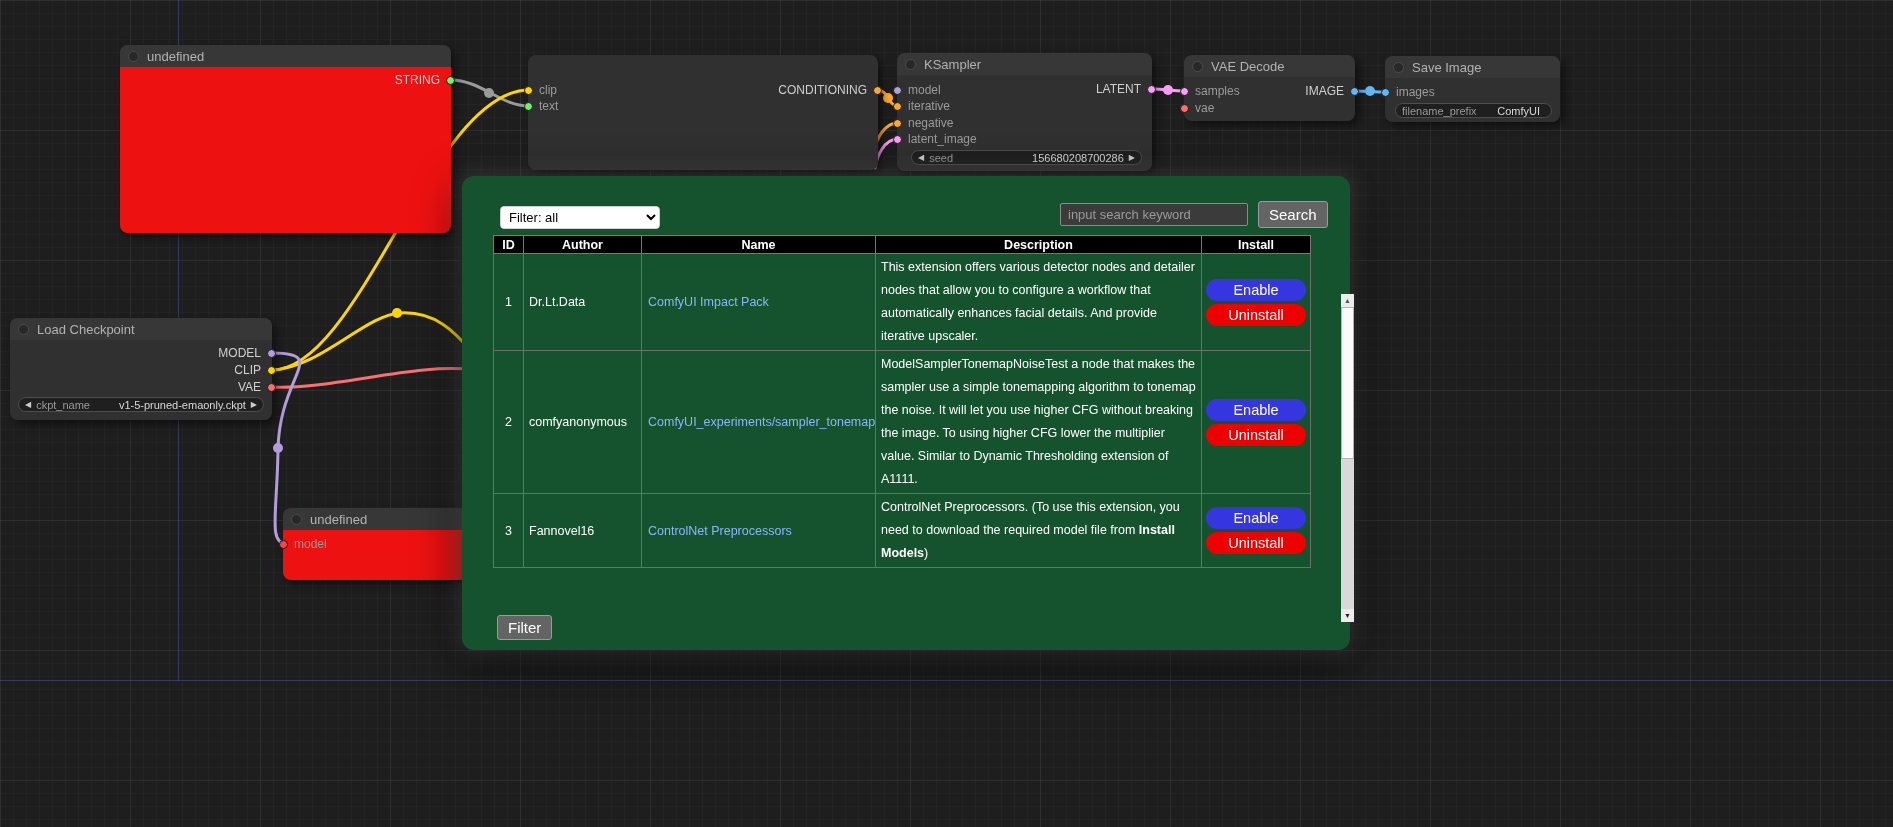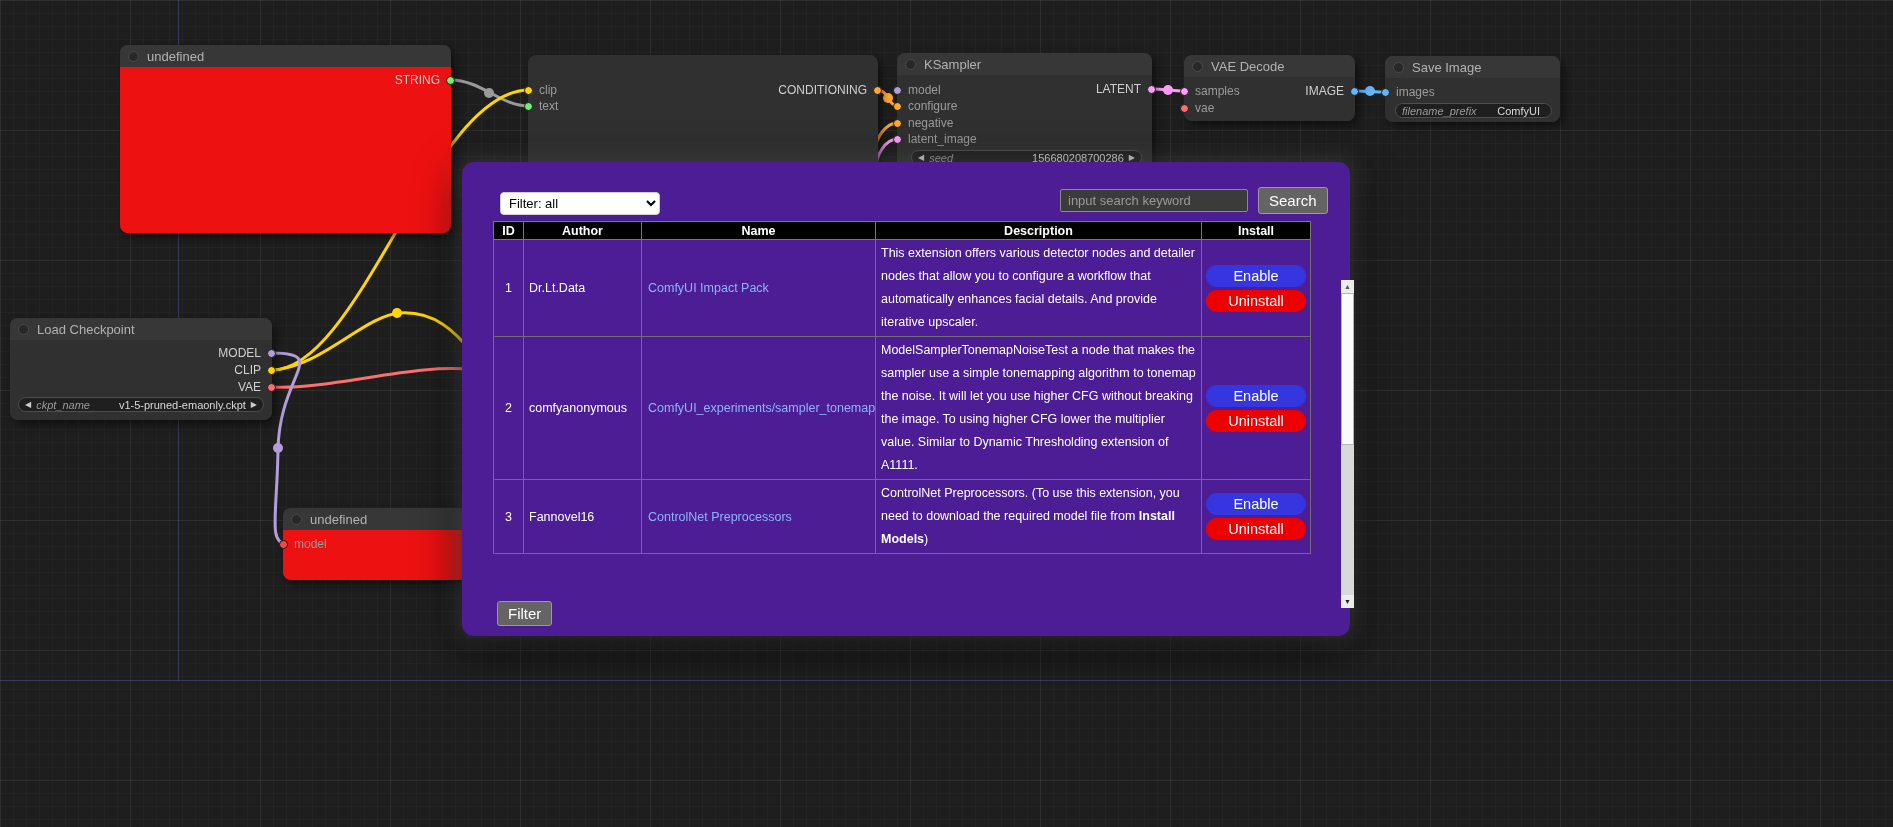--- a/index.html
+++ b/index.html
@@ -30,29 +30,29 @@
   .node-title{height:22px;background:#373737;border-radius:8px 8px 0 0;display:flex;align-items:center;padding-left:8px;font-size:13px;color:#b2b2b2;white-space:nowrap;overflow:hidden;}
   .collapse-dot{width:9px;height:9px;border-radius:50%;background:#282828;border:1px solid #4c4c4c;margin-right:8px;flex:0 0 auto;}
   .node-body{position:absolute;top:22px;left:0;right:0;bottom:0;border-radius:0 0 8px 8px;background:#303030;}
   .node-body.red{background:#ee1111;}
   .slot{position:absolute;display:flex;align-items:center;gap:6px;height:14px;font-size:12px;white-space:nowrap;}
   .slot.in{left:-4px;color:#9b9b9b;}
   .slot.out{right:-4px;flex-direction:row-reverse;color:#cfcfcf;}
   .dot{width:9px;height:9px;border-radius:50%;border:1px solid #191919;box-sizing:border-box;flex:0 0 auto;}
   .widget{position:absolute;height:15px;background:#1f1f1f;border:1px solid #4e4e4e;border-radius:8px;display:flex;align-items:center;font-size:11px;padding:0 6px;box-sizing:border-box;white-space:nowrap;}
   .widget .arrow{font-size:8px;color:#cccccc;line-height:1;}
-  .widget .wlabel{margin:0 6px 0 5px;color:#9a9a9a;font-style:italic;}
+  .widget .wlabel{margin:0 6px 0 5px;color:#9a9a9a;}
   .widget .wvalue{margin-left:auto;color:#d8d8d8;margin-right:5px;overflow:hidden;}
   .lbl-light{color:#eeeeee;}
   .lbl-dark{color:#3f3f3f;}
 
   
   .dialog{
-    position:absolute;left:462px;top:162px;width:888px;height:474px;z-index:10;
-    background:#4c1d95;border-radius:12px;
+    position:absolute;left:462px;top:176px;width:888px;height:474px;z-index:10;
+    background:#14532d;border-radius:12px;
     box-shadow:0 0 22px 5px rgba(190,190,190,0.16), 0 12px 45px rgba(0,0,0,0.75);
   }
   .filter-select{
     position:absolute;left:38px;top:30px;width:160px;height:23px;
     background:#ffffff;color:#000;border:1px solid #cfcfcf;border-radius:4px;
     font-size:13px;font-family:"Liberation Sans", sans-serif;padding:0 4px;
   }
   .search-input{
     position:absolute;left:598px;top:27px;width:188px;height:23px;box-sizing:border-box;
     background:#3b3b3b;border:1px solid #8a8a8a;border-radius:2px;color:#dddddd;
@@ -147,21 +147,21 @@
     <span class="collapse-dot"></span>
     <span>KSampler</span>
   </div>
   <div class="node-body"></div>
   <div class="slot in" style="top:30px">
     <span class="dot" style="background: rgb(179, 157, 219);"></span>
     <span>model</span>
   </div>
   <div class="slot in" style="top:46px">
     <span class="dot" style="background: rgb(255, 169, 49);"></span>
-    <span>configure</span>
+    <span>iterative</span>
   </div>
   <div class="slot in" style="top:63px">
     <span class="dot" style="background: rgb(255, 169, 49);"></span>
     <span>negative</span>
   </div>
   <div class="slot in" style="top:79px">
     <span class="dot" style="background: rgb(255, 156, 249);"></span>
     <span>latent_image</span>
   </div>
   <div class="slot out" style="top:29px">

